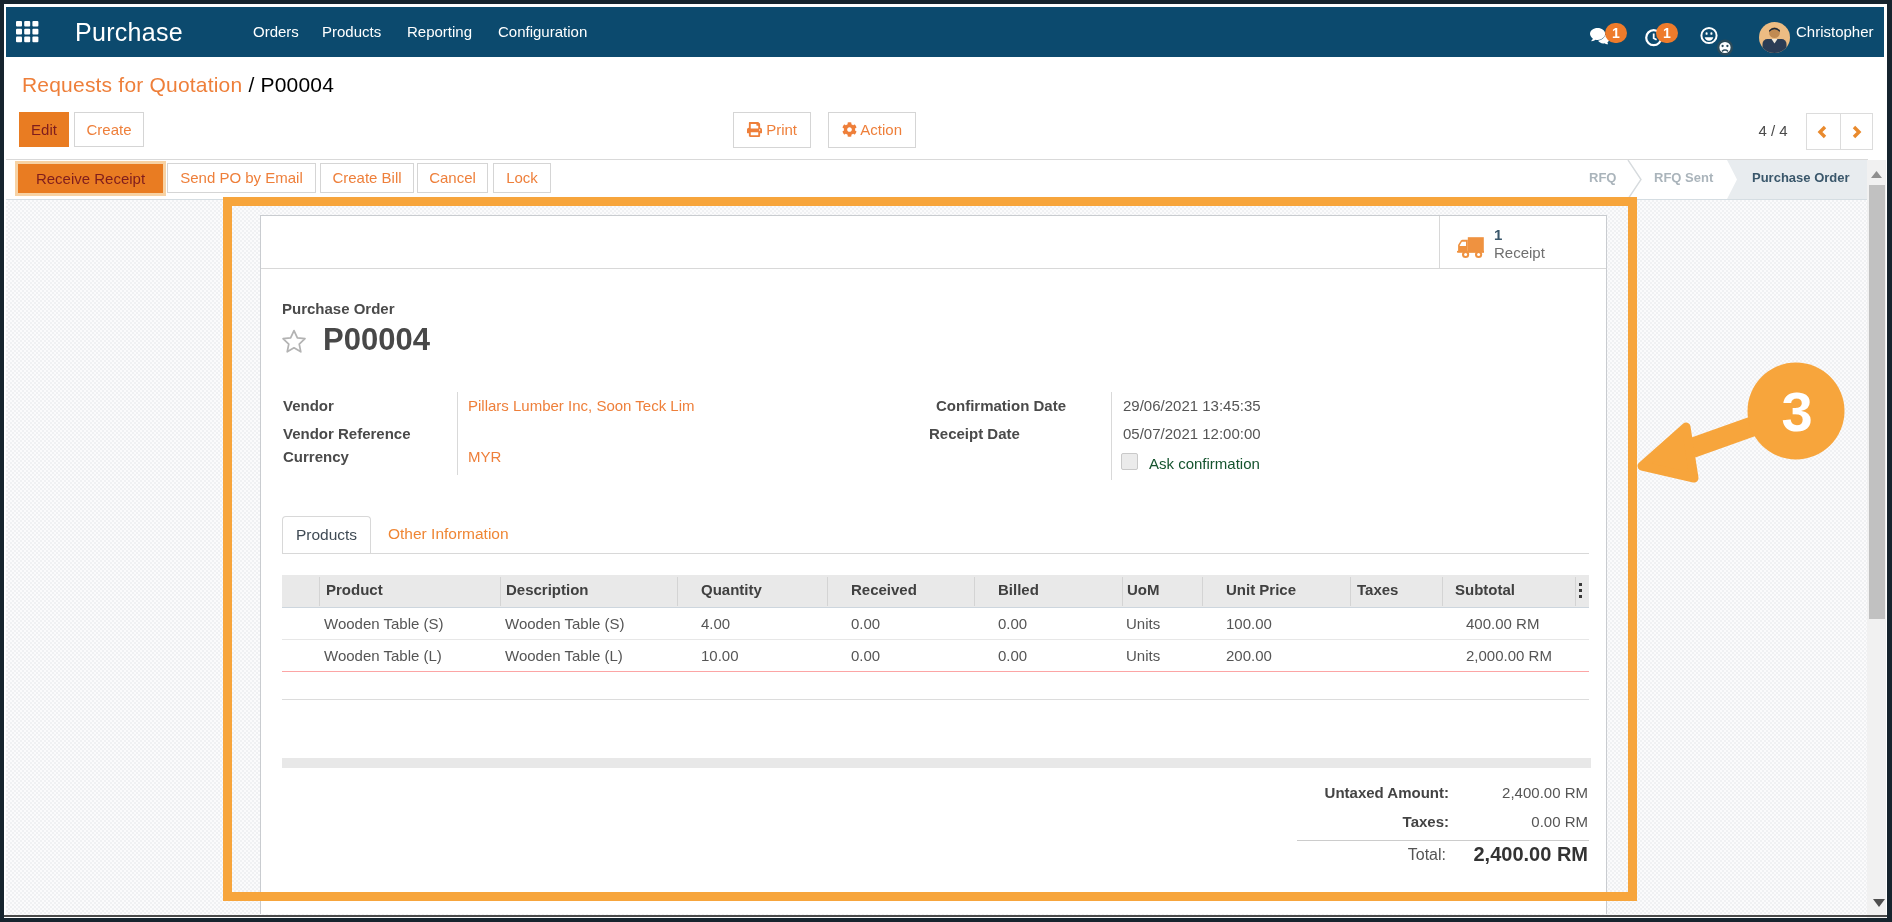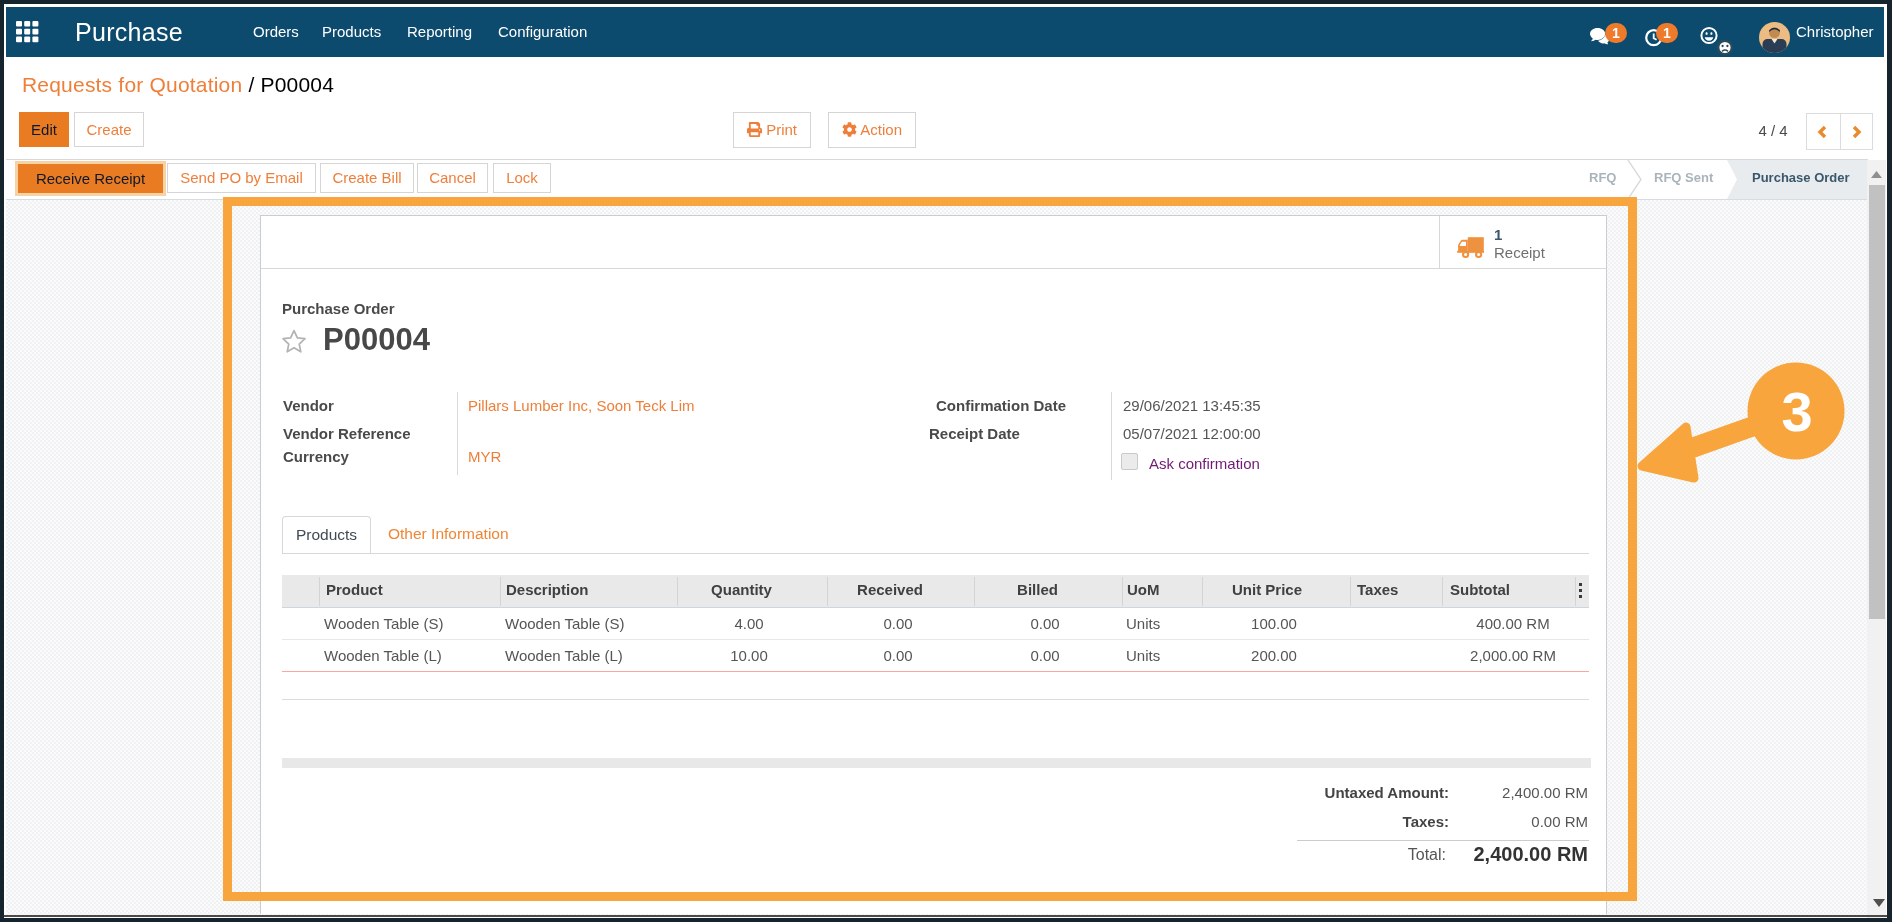--- a/index.html
+++ b/index.html
@@ -14,39 +14,39 @@
   #grayline{left:0px;top:915px;width:1892px;height:2px;background:#4a4a4a;}
   
   #navbar{left:6px;top:7px;width:1878px;height:50px;background:#0c4a6e;color:#fff;}
   .navtxt{font-size:15px;color:#fff;line-height:50px;}
   #brand{left:69px;top:0;font-size:25px;letter-spacing:0.3px;color:#fff;line-height:50px;}
   
   #bc{left:22px;top:73px;font-size:21px;letter-spacing:0.2px;}
   #bc .o{color:#ee7f3a;} #bc .g{color:#000000;}
   
   .btn{position:absolute;box-sizing:border-box;font-size:15px;text-align:center;}
-  .btn-p{background:#e97c22;color:#0f172a;}
+  .btn-p{background:#e97c22;color:#7f1d1d;}
   .btn-w{background:#fff;border:1px solid #d5d5d5;color:#ee7f3a;}
   
   #content{left:6px;top:199px;width:1863px;height:715px;
     background-color:#fbfbfc;
     background-image:linear-gradient(45deg,#f0f1f3 25%,transparent 25%,transparent 75%,#f0f1f3 75%),
                      linear-gradient(45deg,#f0f1f3 25%,transparent 25%,transparent 75%,#f0f1f3 75%);
     background-position:0 0,2px 2px;background-size:4px 4px;
     border-top:1px solid #d5dde2;}
   
   #sheet{left:260px;top:215px;width:1347px;height:699px;background:#fff;
      border:1px solid #c9ccd0;border-bottom:none;box-sizing:border-box;}
   .lbl{font-weight:bold;color:#4a4a4a;font-size:15px;}
   .val{color:#555;font-size:15px;}
   .olink{color:#ee7f3a;font-size:15px;}
   
   .hcell{position:absolute;top:0;height:33px;line-height:29px;font-weight:bold;color:#404040;font-size:15px;box-sizing:border-box;}
   .rcell{position:absolute;height:32px;line-height:32px;color:#555;font-size:15px;box-sizing:border-box;}
-  .num{text-align:center;}
+  .num{text-align:left;margin-left:24px;}
 </style>
 </head>
 <body>
 <div id="app">
 
   <div class="abs" id="navbar">
     <svg class="abs" style="left:10px;top:14px" width="24" height="22" viewBox="0 0 24 22">
       <g fill="#ffffff">
         <rect x="0" y="0" width="6" height="5.6" rx="1"></rect>
           <rect x="8.2" y="0" width="6" height="5.6" rx="1"></rect>
@@ -190,21 +190,21 @@
     <div class="abs" style="left:196px;top:176px;width:1px;height:83px;background:#d9d9d9;"></div>
     <div class="abs olink" style="left:207px;top:181px;">Pillars Lumber Inc, Soon Teck Lim</div>
     <div class="abs olink" style="left:207px;top:232px;">MYR</div>
 
     <div class="abs lbl" style="left:675px;top:181px;">Confirmation Date</div>
     <div class="abs lbl" style="left:640px;top:209px;margin-left:28px;">Receipt Date</div>
     <div class="abs" style="left:850px;top:176px;width:1px;height:88px;background:#d9d9d9;"></div>
     <div class="abs val" style="left:862px;top:181px;">29/06/2021 13:45:35</div>
     <div class="abs val" style="left:862px;top:209px;">05/07/2021 12:00:00</div>
     <div class="abs" style="left:860px;top:237px;width:15px;height:15px;background:#ebebeb;border:1px solid #c9c9c9;border-radius:2px;"></div>
-    <div class="abs val" style="left:888px;top:239px;color:#701a75;">Ask confirmation</div>
+    <div class="abs val" style="left:888px;top:239px;color:#14532d;">Ask confirmation</div>
 
     <div class="abs" style="left:21px;top:337px;width:1307px;height:1px;background:#d8d8d8;"></div>
     <div class="abs" style="left:21px;top:300px;width:89px;height:37px;box-sizing:border-box;border:1px solid #d8d8d8;border-bottom:none;border-radius:4px 4px 0 0;background:#fff;font-size:15.5px;color:#3f4a54;text-align:center;line-height:36px;">Products</div>
     <div class="abs" style="left:127px;top:300px;height:37px;font-size:15.5px;color:#ef8634;line-height:36px;white-space:nowrap;">Other Information</div>
 
     <div class="abs" id="thead" style="left:21px;top:359px;width:1307px;height:33px;background:#e9e9e9;border-bottom:1px solid #cdd6de;box-sizing:border-box;">
       <div class="abs" style="left:37px;top:2px;width:1px;height:29px;background:#d4d4d4;"></div>
       <div class="abs" style="left:218px;top:2px;width:1px;height:29px;background:#d4d4d4;"></div>
       <div class="abs" style="left:395px;top:2px;width:1px;height:29px;background:#d4d4d4;"></div>
       <div class="abs" style="left:545px;top:2px;width:1px;height:29px;background:#d4d4d4;"></div>

